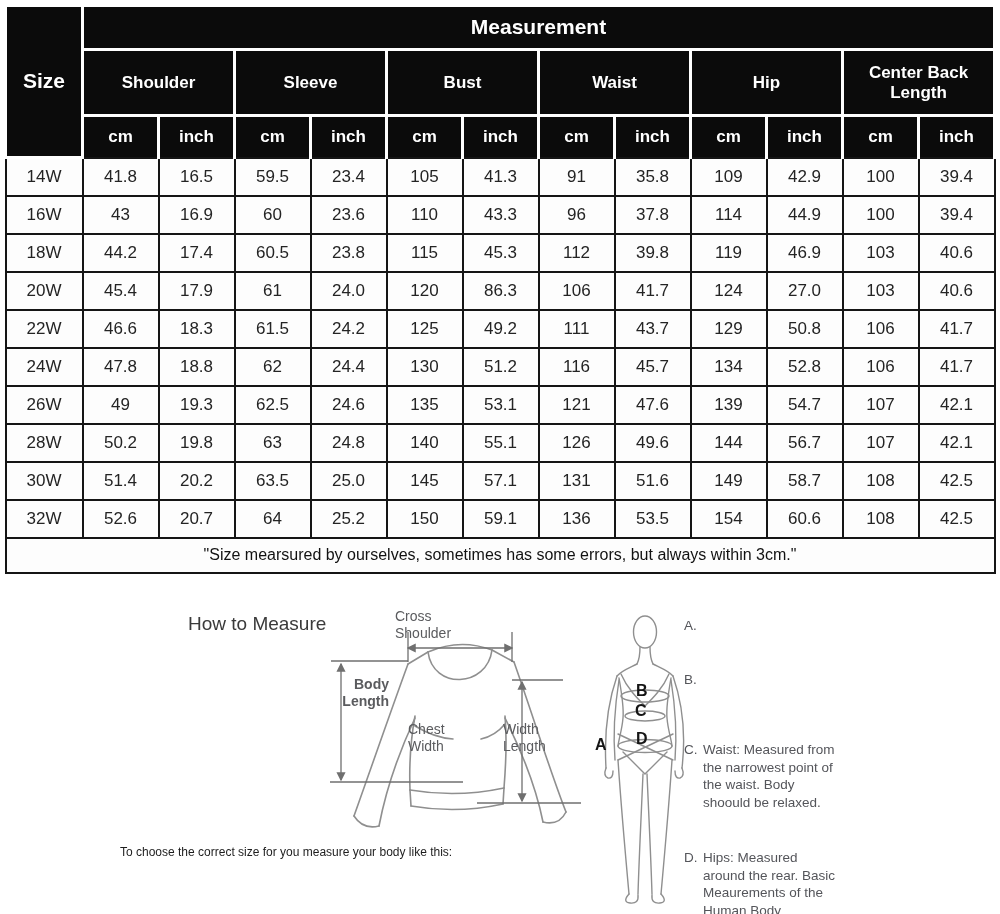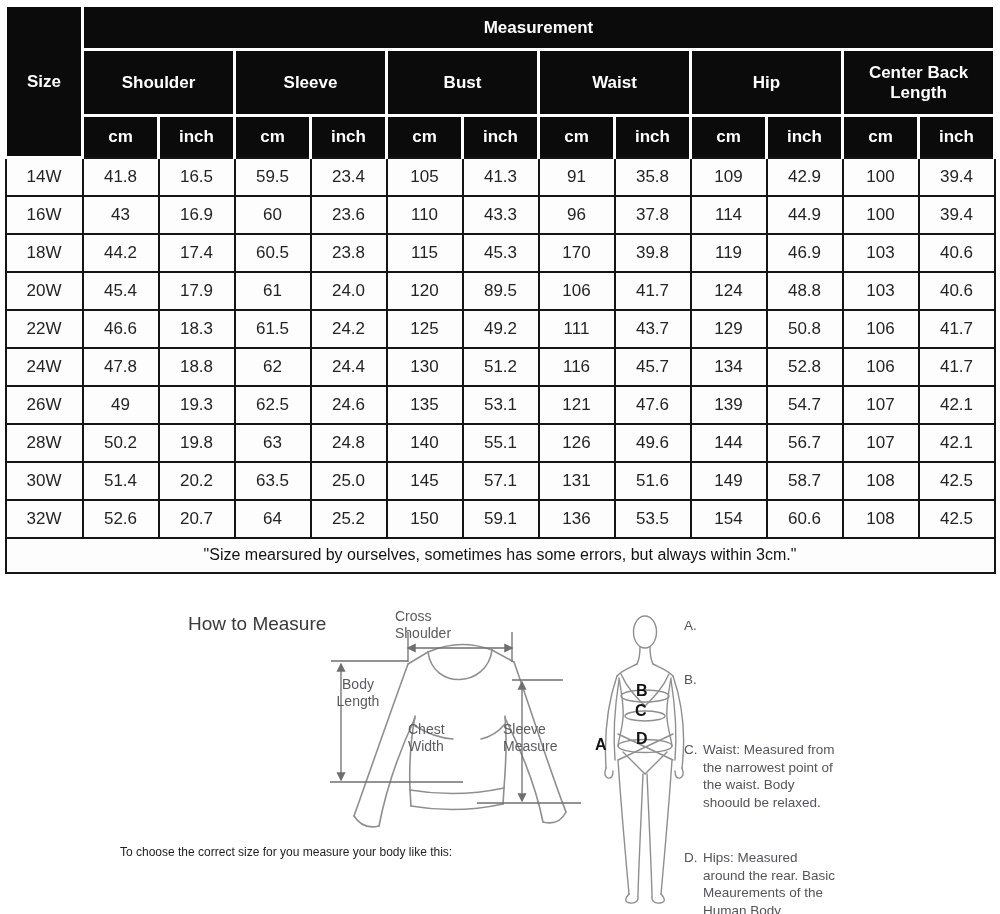--- a/index.html
+++ b/index.html
@@ -12,42 +12,42 @@
     position:absolute; left:4px; top:4px; width:992px;
     border-collapse:collapse; table-layout:fixed;
     font-family:"Liberation Sans", sans-serif;
   }
   table.size-chart th {
     background:#0b0b0b; color:#fff; border:3px solid #fff;
     font-weight:bold; text-align:center; vertical-align:middle;
     line-height:1.15;
   }
   tr.measure-row { height:44px; }
-  tr.measure-row th { font-size:17px; }
+  tr.measure-row th { font-size:21px; }
   tr.group-row { height:66px; }
   tr.group-row th { font-size:17px; padding:0 4px; }
   tr.unit-row { height:42px; }
   tr.unit-row th { font-size:17px; border-bottom:2px solid #151515; }
   th.size-th { font-size:18px; border-bottom:2px solid #151515; }
   table.size-chart td {
     border:2px solid #151515; background:#fdfdfd; color:#242424;
     text-align:center; vertical-align:middle; font-size:17px;
   }
   tbody tr.data-row { height:38px; }
   tr.footnote-row { height:35px; }
   tr.footnote-row td { font-size:16px; color:#121212; }
 
   
   .abs { position:absolute; }
   .guide-title { left:188px; top:613px; font-size:19px; color:#3a3a3a; white-space:nowrap; }
   .diagram-label {
     font-size:14px; color:#5a5b5e; line-height:1.18; text-align:left;
   }
   .lbl-cross   { left:395px; top:608px; width:84px; }
-  .lbl-body    { left:327px; top:676px; width:62px; text-align:center; }
+  .lbl-body    { left:327px; top:676px; width:62px; text-align:right;font-weight:bold; }
   .lbl-chest   { left:408px; top:721px; width:70px; }
   .lbl-sleeve  { left:503px; top:721px; width:62px; text-align:left; }
   .figure-label { font-size:16px; font-weight:bold; color:#151515; }
   .fl-a { left:595px; top:736px; }
   .fl-b { left:636px; top:682px; }
   .fl-c { left:635px; top:702px; }
   .fl-d { left:636px; top:730px; }
 
   .instructions { left:684px; top:617px; width:158px; }
   .instr-item { position:absolute; display:flex; width:158px; }
@@ -134,39 +134,39 @@
           <td>39.4</td>
         </tr>
         <tr class="data-row">
           <td>18W</td>
           <td>44.2</td>
           <td>17.4</td>
           <td>60.5</td>
           <td>23.8</td>
           <td>115</td>
           <td>45.3</td>
-          <td>170</td>
+          <td>112</td>
           <td>39.8</td>
           <td>119</td>
           <td>46.9</td>
           <td>103</td>
           <td>40.6</td>
         </tr>
         <tr class="data-row">
           <td>20W</td>
           <td>45.4</td>
           <td>17.9</td>
           <td>61</td>
           <td>24.0</td>
           <td>120</td>
-          <td>89.5</td>
+          <td>86.3</td>
           <td>106</td>
           <td>41.7</td>
           <td>124</td>
-          <td>48.8</td>
+          <td>27.0</td>
           <td>103</td>
           <td>40.6</td>
         </tr>
         <tr class="data-row">
           <td>22W</td>
           <td>46.6</td>
           <td>18.3</td>
           <td>61.5</td>
           <td>24.2</td>
           <td>125</td>
@@ -300,21 +300,21 @@
       <line x1="7" y1="184" x2="140" y2="184"></line>
       <line x1="199" y1="84" x2="199" y2="203" marker-start="url(#arr)" marker-end="url(#arr)"></line>
       <line x1="189" y1="82" x2="240" y2="82"></line>
       <line x1="154" y1="205" x2="258" y2="205"></line>
     </g>
   </svg>
 
   <div class="abs diagram-label lbl-cross">Cross Shoulder</div>
   <div class="abs diagram-label lbl-body">Body Length</div>
   <div class="abs diagram-label lbl-chest">Chest Width</div>
-  <div class="abs diagram-label lbl-sleeve">Sleeve Measure</div>
+  <div class="abs diagram-label lbl-sleeve">Width Length</div>
 
   <svg class="abs" style="left:593px; top:610px;" width="100" height="296" viewBox="0 0 100 296">
     <g stroke="#8f8f8f" stroke-width="1.4" fill="none" stroke-linecap="round">
       <ellipse cx="52" cy="22" rx="11.5" ry="16"></ellipse>
       <path d="M47,37 C47,45 46,50 44,54"></path>
       <path d="M57,37 C57,45 58,50 60,54"></path>
       <path d="M44,54 C36,58 28,61 24,66"></path>
       <path d="M60,54 C68,58 76,61 80,66"></path>
       <path d="M24,66 C15,92 11,124 13,158"></path>
       <path d="M13,158 q-3,8 2,10 q5,1 5,-7"></path>

